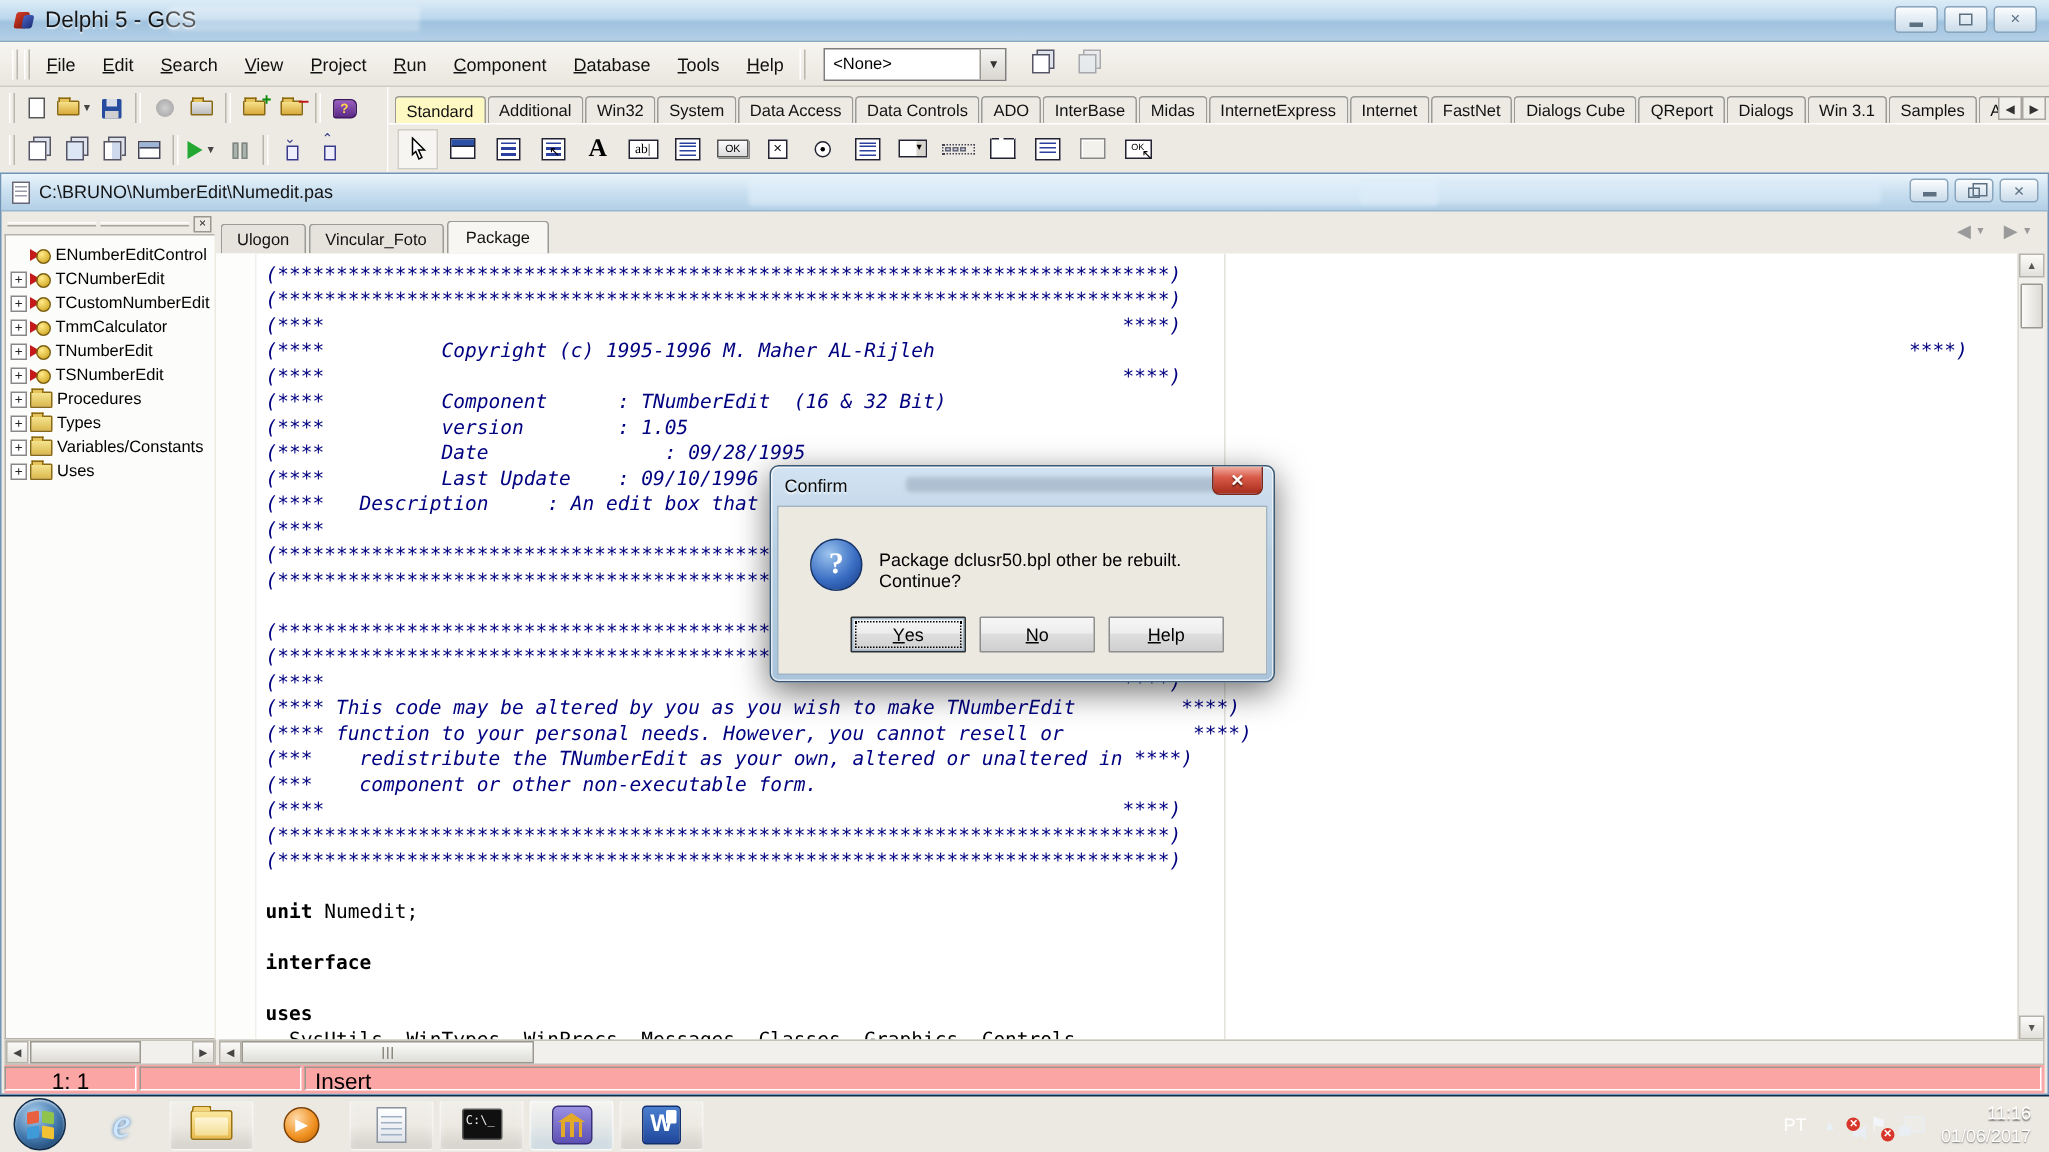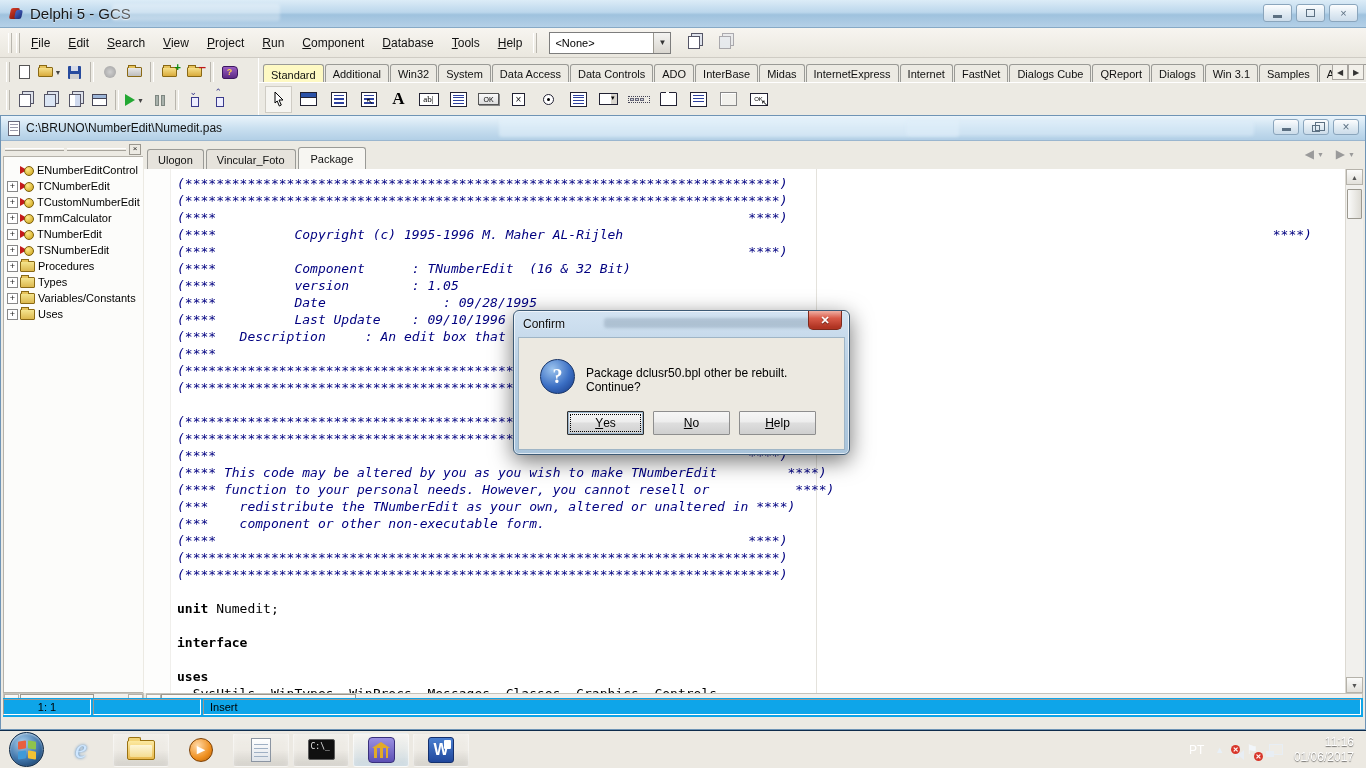--- a/index.html
+++ b/index.html
@@ -144,21 +144,21 @@
   .vthumb{position:absolute;left:1px;top:20px;width:15px;height:30px;background:linear-gradient(90deg,#fafaf9,#dddbd4);border:1px solid #9b988f;border-radius:1px}
 
   .hrow{position:absolute;left:2px;right:2px;bottom:19px;height:17px;display:flex}
   .hsc-tree{width:141px;display:flex;border:1px solid #c5c2ba;background:#f1f0ed}
   .harr{width:15px;display:flex;align-items:center;justify-content:center;font-size:7px;color:#444;background:linear-gradient(#fbfbfa,#e2e0da);border:1px solid #b5b2aa}
   .hsc-tree .thumb{width:74px;background:linear-gradient(#fafaf9,#dddbd4);border:1px solid #9b988f;margin-left:1px}
   .hsc-code{flex:1;display:flex;background:#f1f0ed;border:1px solid #c5c2ba;border-left:none;margin-left:2px}
   .hsc-code .thumb{width:195px;background:linear-gradient(#fbfbfa,#deded8);border:1px solid #9b988f;display:flex;align-items:center;justify-content:center;gap:2px}
   .thumb i{width:1px;height:8px;background:#8d8a82}
 
-  .statusbar{position:absolute;left:2px;right:2px;bottom:12px;height:19px;background:#0ea5e9;display:flex;font-size:11px;padding-top:1px}
+  .statusbar{position:absolute;left:2px;right:2px;bottom:0;height:19px;background:#fca5a5;display:flex;font-size:15px;padding-top:1px}
   .spanel{border:1px solid;border-color:#9b9890 #fff #fff #9b9890;margin-right:2px;padding:1px 6px;height:16px}
   .sp1{width:88px;text-align:center}
   .sp2{width:108px}
   .sp3{flex:1}
 
   
   .dialog{position:absolute;left:513px;top:310px;width:337px;height:145px;z-index:50;
     border:1px solid #3d5a75;border-radius:6px;
     background:linear-gradient(#d3e3f2,#b9d0e4 40%,#a9c4db);
     box-shadow:0 6px 22px rgba(0,0,0,.55),inset 0 0 0 1px rgba(255,255,255,.65)}

